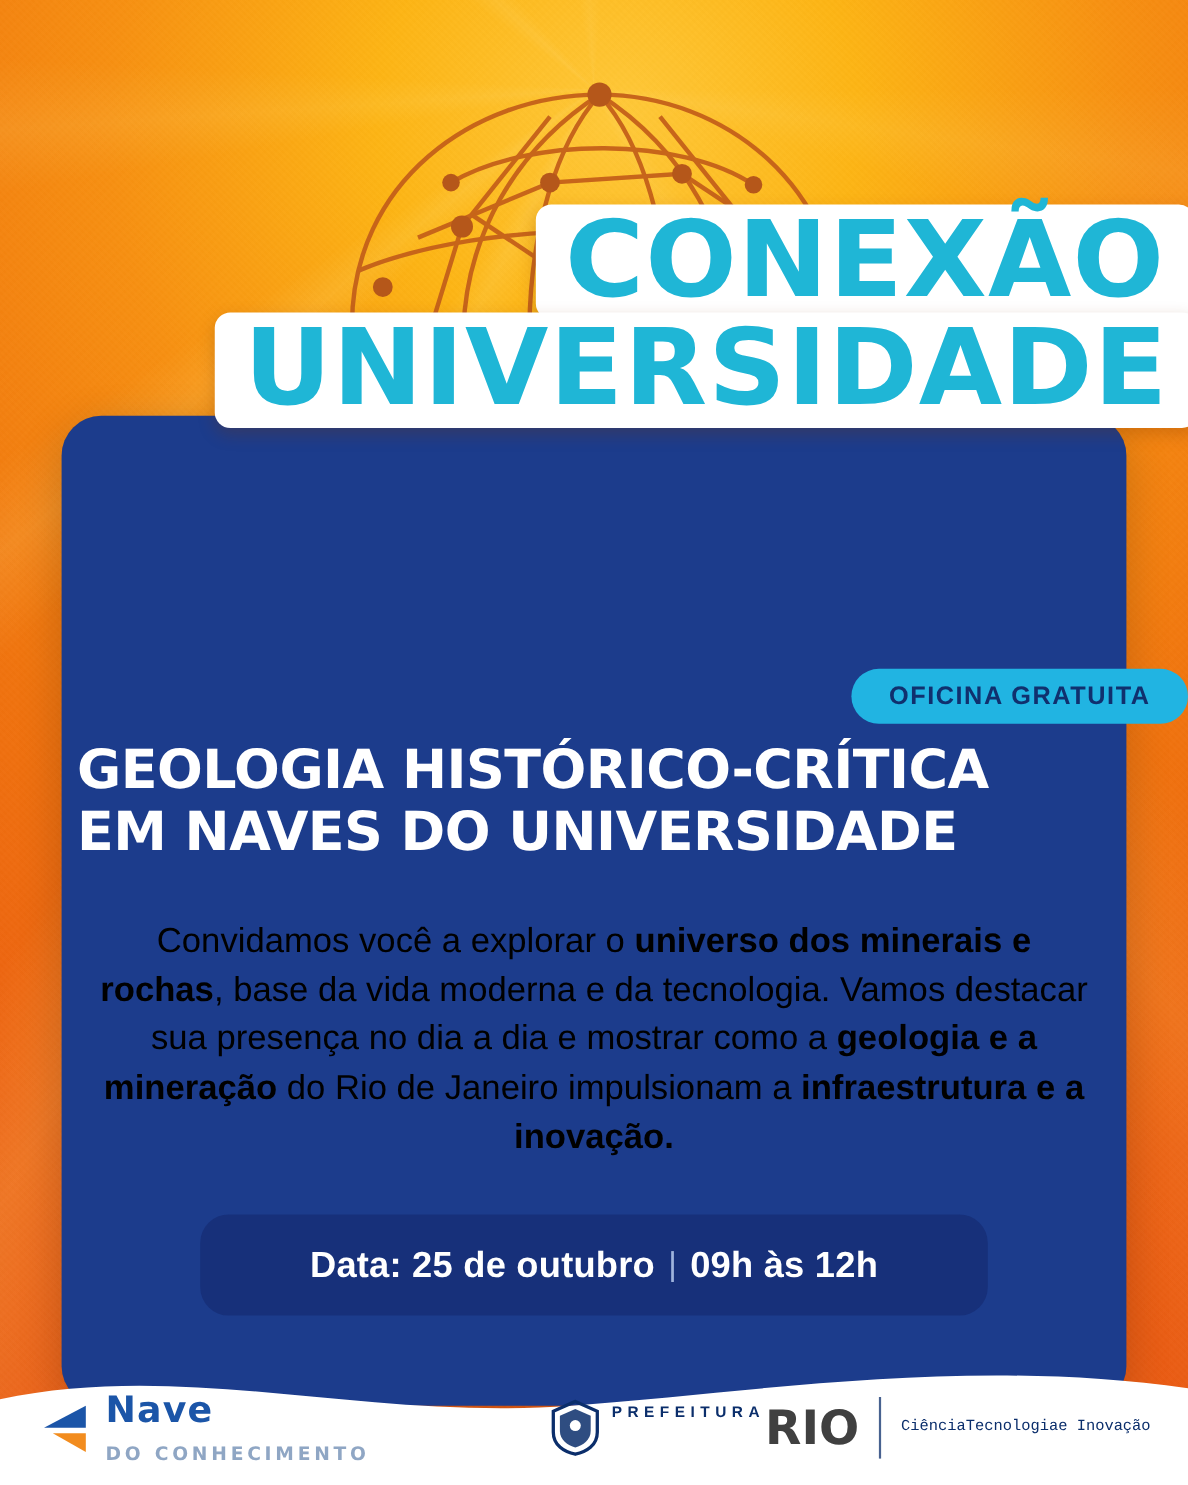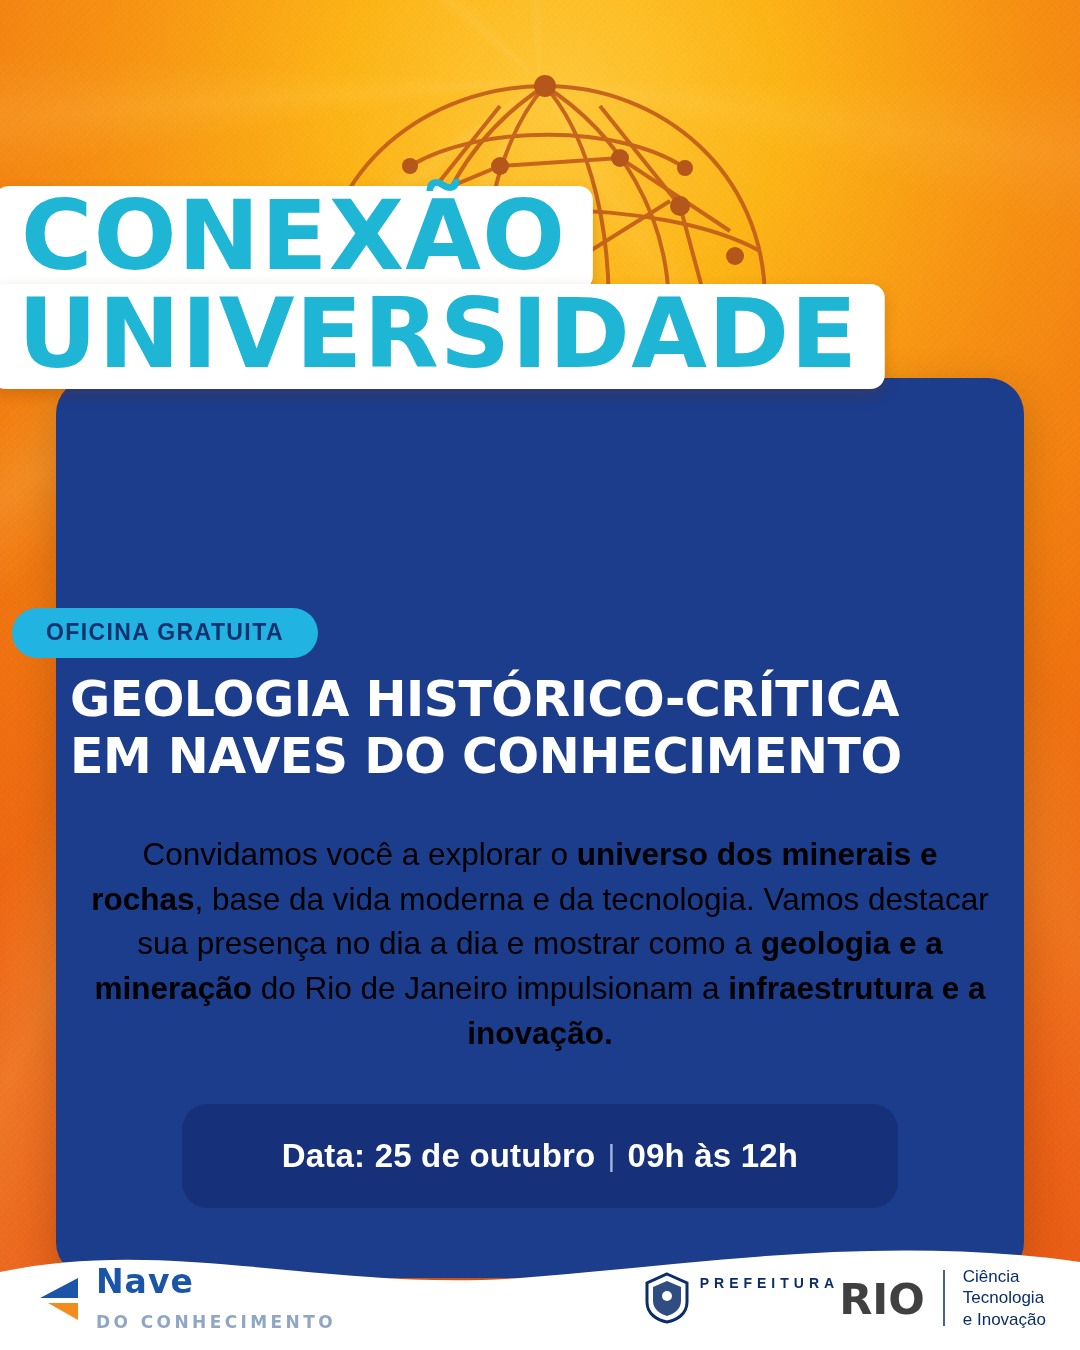--- a/index.html
+++ b/index.html
@@ -89,21 +89,21 @@
     border-radius: 36px;
     box-shadow: 0 10px 40px rgba(0,0,0,0.18);
   }
 
   
   .title-lockup {
     position: absolute;
     left: 0;
     right: 0;
     top: 186px;
-    text-align: left;
+    text-align: right;
     z-index: 5;
   }
   .title-line {
     display: inline-block;
     font-family: "DejaVu Sans", sans-serif;
     font-weight: bold;
     color: #1FB6D6;
     letter-spacing: 1px;
     line-height: 0.92;
     padding: 6px 26px 10px 26px;
@@ -113,21 +113,21 @@
     transform: scaleX(1.02);
   }
   .title-line.l1 { font-size: 96px; }
   .title-line.l2 { font-size: 96px; margin-top: -6px; }
 
   
   .badge-row {
     position: absolute;
     left: 0; right: 0;
     top: 608px;
-    text-align: left;
+    text-align: right;
     z-index: 6;
     padding-left: 12px;
   }
   .badge {
     display: inline-block;
     background: #21B4E2;
     color: #10306E;
     font-size: 23px;
     font-weight: bold;
     letter-spacing: 1.4px;
@@ -164,21 +164,21 @@
     z-index: 6;
   }
   .body-copy b { font-weight: bold; }
 
   
   .date-pill {
     position: absolute;
     left: 182px;
     top: 1104px;
     width: 716px;
-    height: 104px;
+    height: 92px;
     background: #17307A;
     border-radius: 26px;
     display: flex;
     align-items: center;
     justify-content: center;
     z-index: 6;
   }
   .date-text {
     color: #ffffff;
     font-size: 33px;
@@ -275,25 +275,26 @@
     margin-top: 2px;
   }
   .rio-divider {
     width: 2px;
     height: 56px;
     background: #0B2E6B;
     opacity: 0.75;
   }
   .rio-sec {
     display: flex;
-    flex-direction: column;
-    font-size: 17px;
+    flex-direction: row;
+    font-size: 14px;
     color: #0B2E6B;
     line-height: 1.25;
     font-weight: normal;
+    font-family: Liberation Mono, monospace;
   }
 </style>
 </head>
 <body>
 
 <div class="poster">
 
   <div class="bg-base"></div>
   <div class="bg-rays"></div>
   <div class="bg-noise"></div>
@@ -357,21 +358,21 @@
     <div class="title-line l1">CONEXÃO</div><br>
     <div class="title-line l2">UNIVERSIDADE</div>
   </div>
 
   <div class="badge-row">
     <span class="badge">OFICINA GRATUITA</span>
   </div>
 
   <div class="headline">
     <div>GEOLOGIA HISTÓRICO-CRÍTICA</div>
-    <div>EM NAVES DO CONHECIMENTO</div>
+    <div>EM NAVES DO UNIVERSIDADE</div>
   </div>
 
   <div class="body-copy">Convidamos você a explorar o <b>universo dos minerais e rochas</b>, base da vida moderna e da tecnologia. Vamos destacar sua presença no dia a dia e mostrar como a <b>geologia e a mineração</b> do Rio de Janeiro impulsionam a <b>infraestrutura e a inovação.</b></div>
 
   <div class="date-pill">
     <div class="date-text">
       <span>Data: 25 de outubro</span>
       <span class="date-sep">|</span>
       <span>09h às 12h</span>
     </div>

